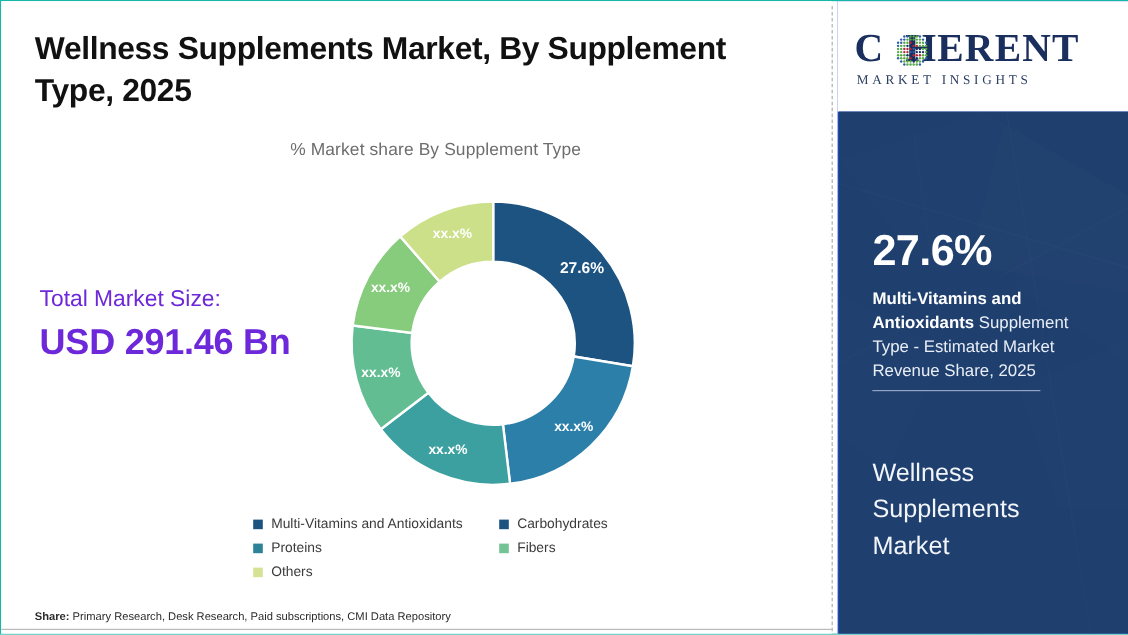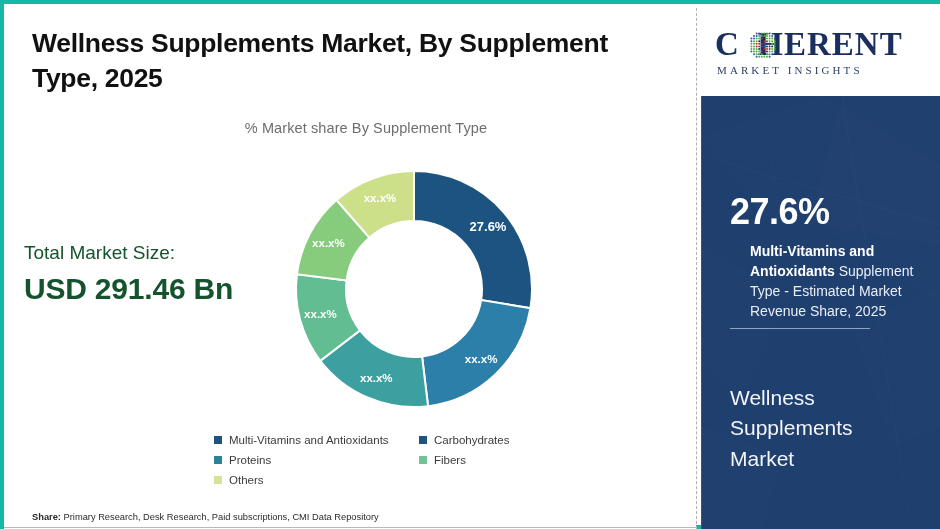--- a/index.html
+++ b/index.html
@@ -6,21 +6,21 @@
   body{
     width:940px;height:529px;
     background:#ffffff;
     font-family:"Liberation Sans",sans-serif;
     overflow:hidden;
   }
   #page{
     position:relative;width:940px;height:529px;
     background:#fff;
     box-sizing:border-box;
-    border:4px solid #14b8a6;
+    border:1px solid #14b8a6;
   }
 
   
   #left{
     position:absolute;left:0;top:0;width:692px;height:527px;
     box-sizing:border-box;
     background:#fff;
   }
   #title{
     position:absolute;left:28px;top:22px;width:620px;
@@ -28,22 +28,22 @@
     line-height:1.33;letter-spacing:-0.3px;
   }
   #subtitle{
     position:absolute;left:0;top:116px;width:692px;
     text-align:center;
     font-size:14.5px;color:#6d6d6d;
     letter-spacing:0.1px;
     padding-left:16px;
   }
   #tms{
-    position:absolute;left:20px;top:235px;width:230px;
-    color:#14532d;
+    position:absolute;left:32px;top:235px;width:230px;
+    color:#6d28d9;
   }
   #tms .lbl{font-size:19px;line-height:1.45;}
   #tms .val{font-size:30px;font-weight:bold;line-height:1.45;letter-spacing:-0.2px;}
 
   
   #donut-wrap{
     position:absolute;left:288px;top:163px;width:244px;height:244px;
   }
   #donut{display:block;width:244px;height:244px;}
   .slice-label{
@@ -115,21 +115,21 @@
   }
   #bluebox .tex{position:absolute;inset:0;opacity:.16;}
   #stat{
     position:absolute;left:28px;top:98px;width:196px;
   }
   #stat .pct{
     font-size:36px;font-weight:bold;color:#fff;line-height:1;
     letter-spacing:-0.5px;
   }
   #stat .desc{
-    margin-top:12px;font-size:14px;color:#e9eef6;line-height:1.42;margin-left:20px;
+    margin-top:12px;font-size:14px;color:#e9eef6;line-height:1.42;
   }
   #stat .desc b{font-weight:bold;color:#ffffff;}
   #hr{
     position:absolute;left:28px;top:232px;width:140px;height:1px;
     background:#8fa3c2;
   }
   #bigname{
     position:absolute;left:28px;top:258px;width:190px;
     font-size:21px;color:#f2f5fa;line-height:1.45;margin-top:29px;
   }

